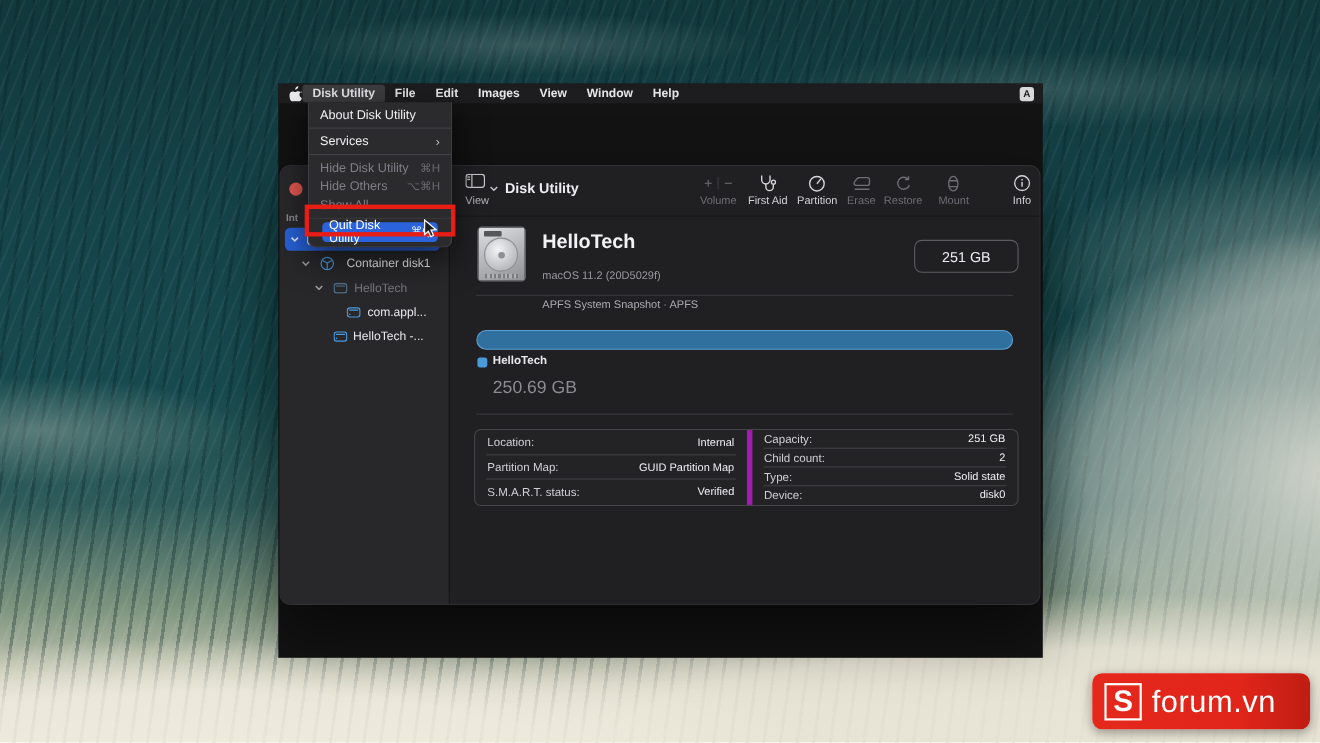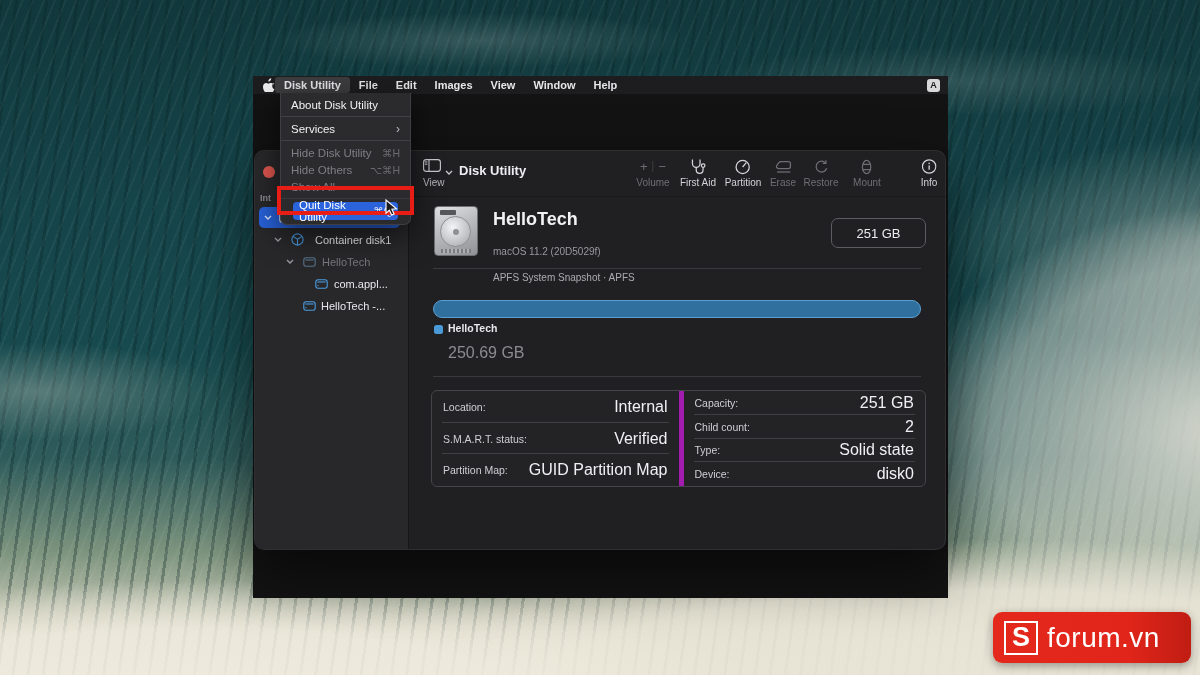--- a/index.html
+++ b/index.html
@@ -81,28 +81,28 @@
     border-radius:7px; display:flex; align-items:center; justify-content:center; font-size:13px; color:#ececf0; }
 
   .sep1 { position:absolute; left:178px; top:117px; width:488px; height:1px; background:#3a3a3e; }
   .usage-bar { position:absolute; left:178px; top:149px; width:488px; height:18px; background:#30709e;
     border:1.5px solid #5b9fd0; border-radius:9px; }
   .legend-swatch { position:absolute; left:179px; top:174px; width:9px; height:9px; border-radius:2.5px; background:#4a9ad8; }
   .legend-name { position:absolute; left:193px; top:171px; font-size:10.5px; font-weight:bold; color:#e8e8ec; }
   .legend-size { position:absolute; left:193px; top:193px; font-size:16px; color:#8b8b91; }
   .sep2 { position:absolute; left:178px; top:225px; width:488px; height:1px; background:#3a3a3e; }
 
-  .details { position:absolute; left:176px; top:239px; width:495px; height:97px; border:1px solid #454549;
+  .details { position:absolute; left:176px; top:239px; width:495px; height:70px; border:1px solid #454549;
     border-radius:6px; display:flex; background:#232326; }
   .dcol { width:50%; position:relative; display:flex; flex-direction:column; }
   .dcol.right { border-left:5px solid #a21caf;text-align:right; }
   .drow { flex:1; display:flex; align-items:center; justify-content:space-between; padding:0 11px; position:relative; }
   .drow:not(:last-child)::after { content:""; position:absolute; left:10px; right:10px; bottom:0; height:1px; background:#404044; }
   .dlabel { font-size:10.5px; color:#cfcfd4; }
-  .dvalue { font-size:16px; color:#f0f0f4; }
+  .dvalue { font-size:10px; color:#f0f0f4; }
 
   
   .menu-panel { position:absolute; left:280px; top:93px; width:131px; background:#2b2b2e;
     border:1px solid #3f3f43; border-top:none; border-radius:0 0 7px 7px;
     box-shadow:0 10px 30px rgba(0,0,0,.6); padding:3px 0 4px; z-index:50; font-size:11.5px; color:#f0f0f3; }
   .mi { height:17px; display:flex; align-items:center; justify-content:space-between; padding:0 10px; }
   .mi.disabled { color:#7e7e85; }
   .mi .sc { color:#8a8a90; font-size:10.5px; }
   .mi.disabled .sc { color:#6a6a70; }
   .msep { height:1px; background:#424246; margin:3px 0; }
@@ -313,26 +313,26 @@
     <div class="legend-size">250.69 GB</div>
     <div class="sep2"></div>
 
     <div class="details">
       <div class="dcol">
         <div class="drow">
           <span class="dlabel">Location:</span>
           <span class="dvalue">Internal</span>
         </div>
         <div class="drow">
+          <span class="dlabel">Partition Map:</span>
+          <span class="dvalue">GUID Partition Map</span>
+        </div>
+        <div class="drow">
           <span class="dlabel">S.M.A.R.T. status:</span>
           <span class="dvalue">Verified</span>
-        </div>
-        <div class="drow">
-          <span class="dlabel">Partition Map:</span>
-          <span class="dvalue">GUID Partition Map</span>
         </div>
       </div>
       <div class="dcol right">
         <div class="drow">
           <span class="dlabel">Capacity:</span>
           <span class="dvalue">251 GB</span>
         </div>
         <div class="drow">
           <span class="dlabel">Child count:</span>
           <span class="dvalue">2</span>

